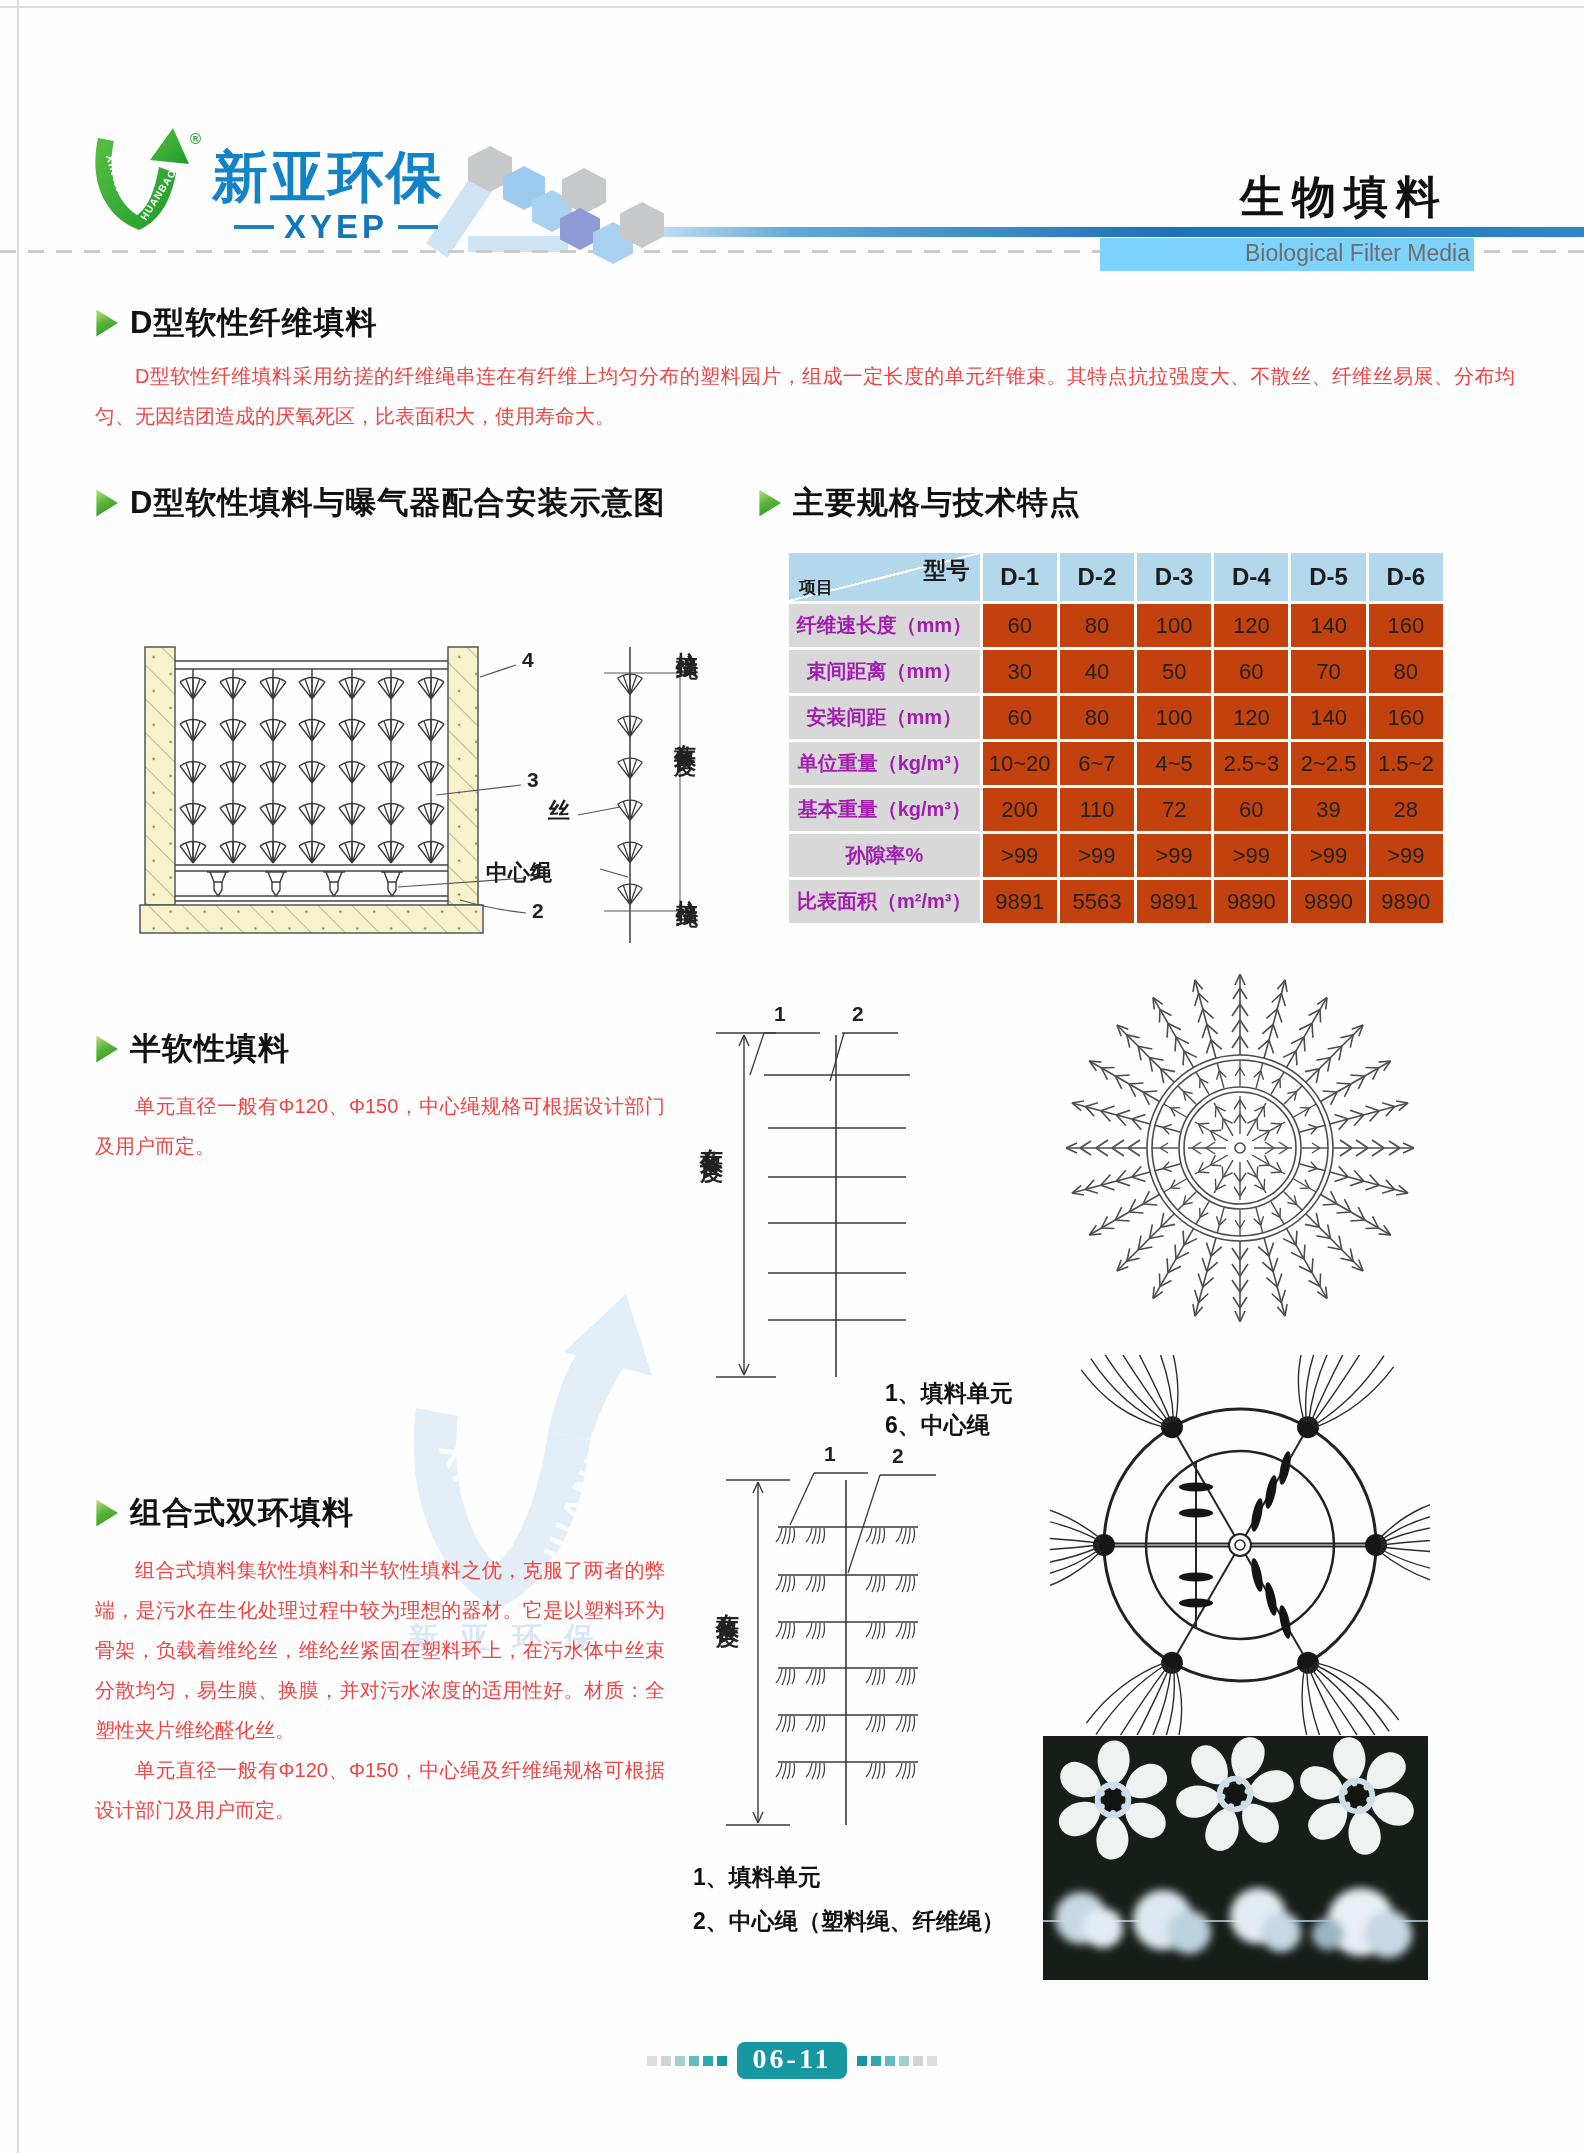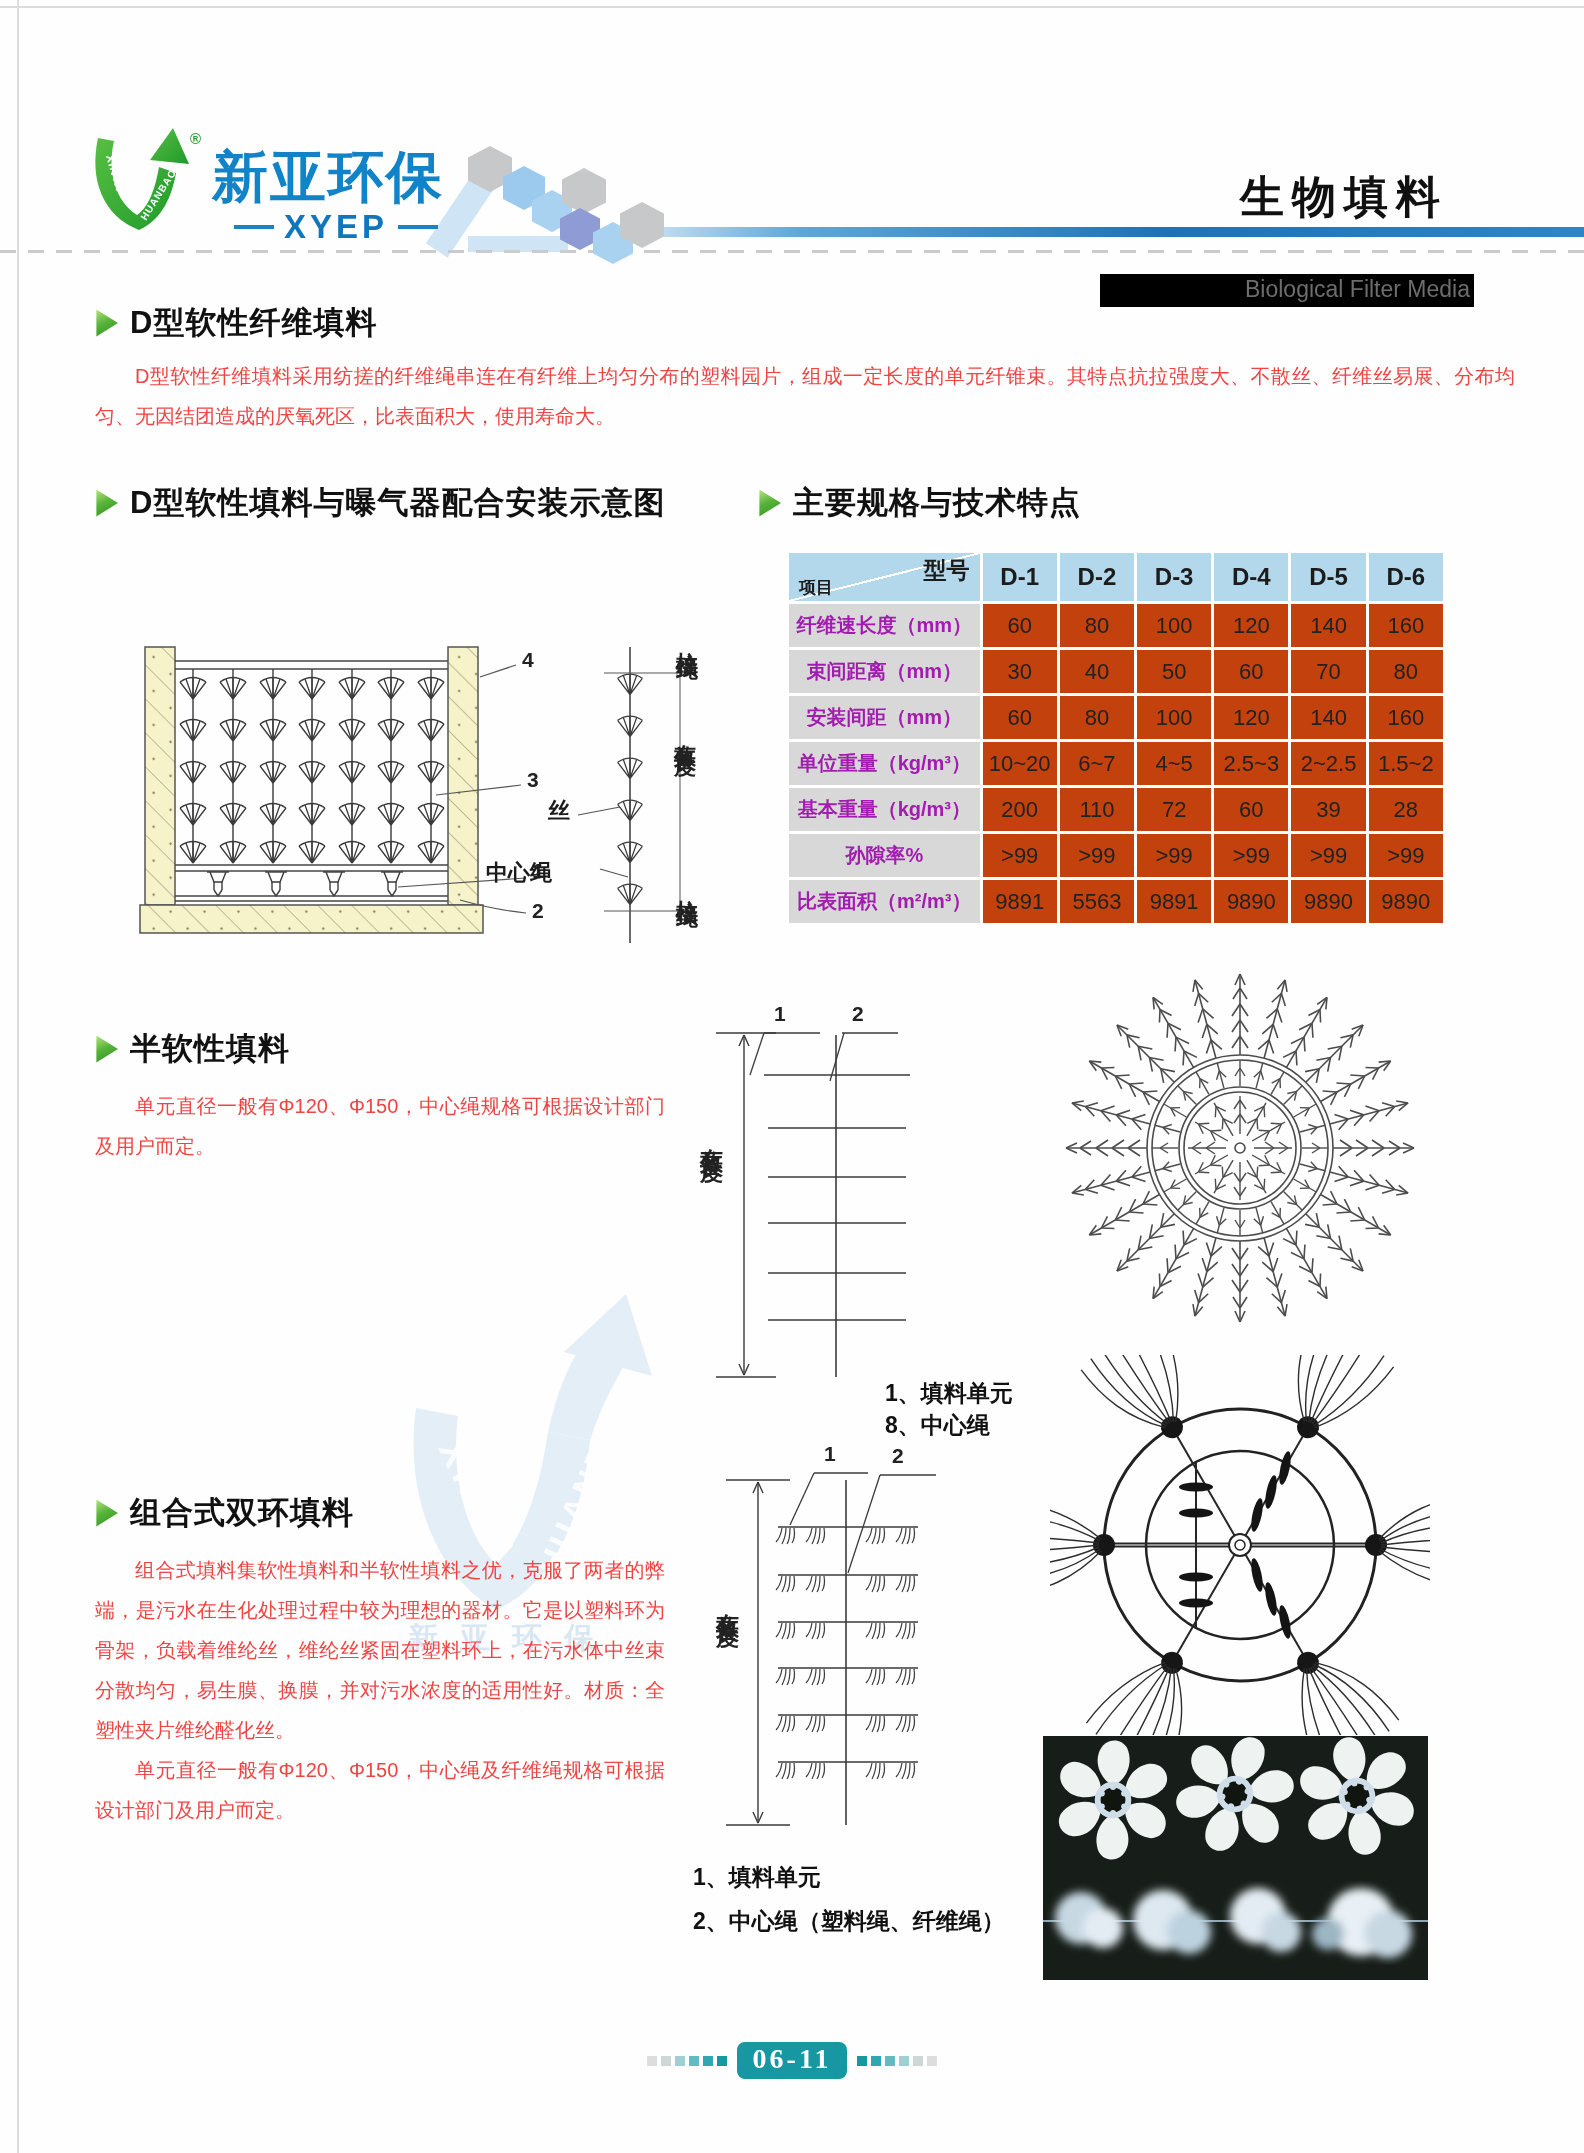--- a/index.html
+++ b/index.html
@@ -17,21 +17,21 @@
   .xyep{font-size:33px;font-weight:bold;letter-spacing:4px;color:#1176bb;}
   .hex{clip-path:polygon(50% 0,100% 25%,100% 75%,50% 100%,0 75%,0 25%);}
   .band{background:#cfe4f5;}
   .title-cn{left:1188px;top:168px;width:260px;text-align:right;font-size:44px;font-weight:bold;
             letter-spacing:8px;color:#101010;}
   .blue-bar{left:657px;top:227px;width:927px;height:10px;
             background:linear-gradient(90deg,#c3ddf1 0%,#5fa8d8 15%,#1d72b5 55%,#2f86c6 100%);}
   .dash-line{left:0;top:250px;width:1584px;height:3px;
              background:repeating-linear-gradient(90deg,#cbcbcb 0 16px,transparent 16px 28px);}
   .title-en{left:1100px;top:238px;width:356px;text-align:right;font-size:23px;color:#6d6d6d;
-            background:#000000;padding:2px 4px 4px 14px;margin-top:36px;}
+            background:#7dd3fc;padding:2px 4px 4px 14px;}
   
   .sec-head{display:flex;align-items:center;gap:12px;font-size:31px;font-weight:bold;color:#111;
             letter-spacing:1px;white-space:nowrap;}
   .tri{width:23px;height:27px;flex:0 0 auto;
        clip-path:polygon(6% 0,100% 50%,6% 100%);
        background:linear-gradient(155deg,#b8e47f 0%,#57b33a 45%,#2e8f1f 100%);}
   .body-text{font-size:20px;line-height:40px;text-align:justify;color:#ef4444;}
   .body-text p{margin:0;text-indent:2em;}
   
   table.spec{border-collapse:separate;border-spacing:3px;table-layout:fixed;width:660px;background:#fff;}
@@ -356,21 +356,21 @@
       <line x1="56" y1="48" x2="116" y2="48"></line>
         <line x1="56" y1="392" x2="116" y2="392"></line>
       <line x1="84" y1="50" x2="84" y2="390"></line>
       <path d="M84,50 l-5,11 M84,50 l5,11 M84,390 l-5,-11 M84,390 l5,-11"></path>
     </g>
     <text class="dnum" x="114" y="36">1</text>
     <text class="dnum" x="192" y="36">2</text>
   </svg>
   <div class="abs z2 vt" style="left:700px;top:1130px;font-size:23px;">有效长度</div>
   <div class="abs z2 legend" style="left:885px;top:1378px;">1、填料单元</div>
-  <div class="abs z2 legend" style="left:885px;top:1410px;">8、中心绳</div>
+  <div class="abs z2 legend" style="left:885px;top:1410px;">6、中心绳</div>
 
   <svg class="abs z2" style="left:1040px;top:948px;" width="400" height="400" viewBox="0 0 400 400">
     <defs>
       <g id="of" stroke="#4c4c4c" stroke-width="1.6" fill="none">
         <line x1="0" y1="-93" x2="0" y2="-174"></line>
         <path d="M0,-112 L-8,-100 M0,-112 L8,-100 M0,-128 L-8,-116 M0,-128 L8,-116 M0,-144 L-8,-132 M0,-144 L8,-132 M0,-160 L-7,-149 M0,-160 L7,-149 M0,-174 L-5,-163 M0,-174 L5,-163"></path>
       </g>
       <g id="ms" stroke="#4c4c4c" stroke-width="1.4" fill="none">
         <line x1="0" y1="-62" x2="0" y2="-88"></line>
           <path d="M0,-80 L-5,-72 M0,-80 L5,-72"></path>

